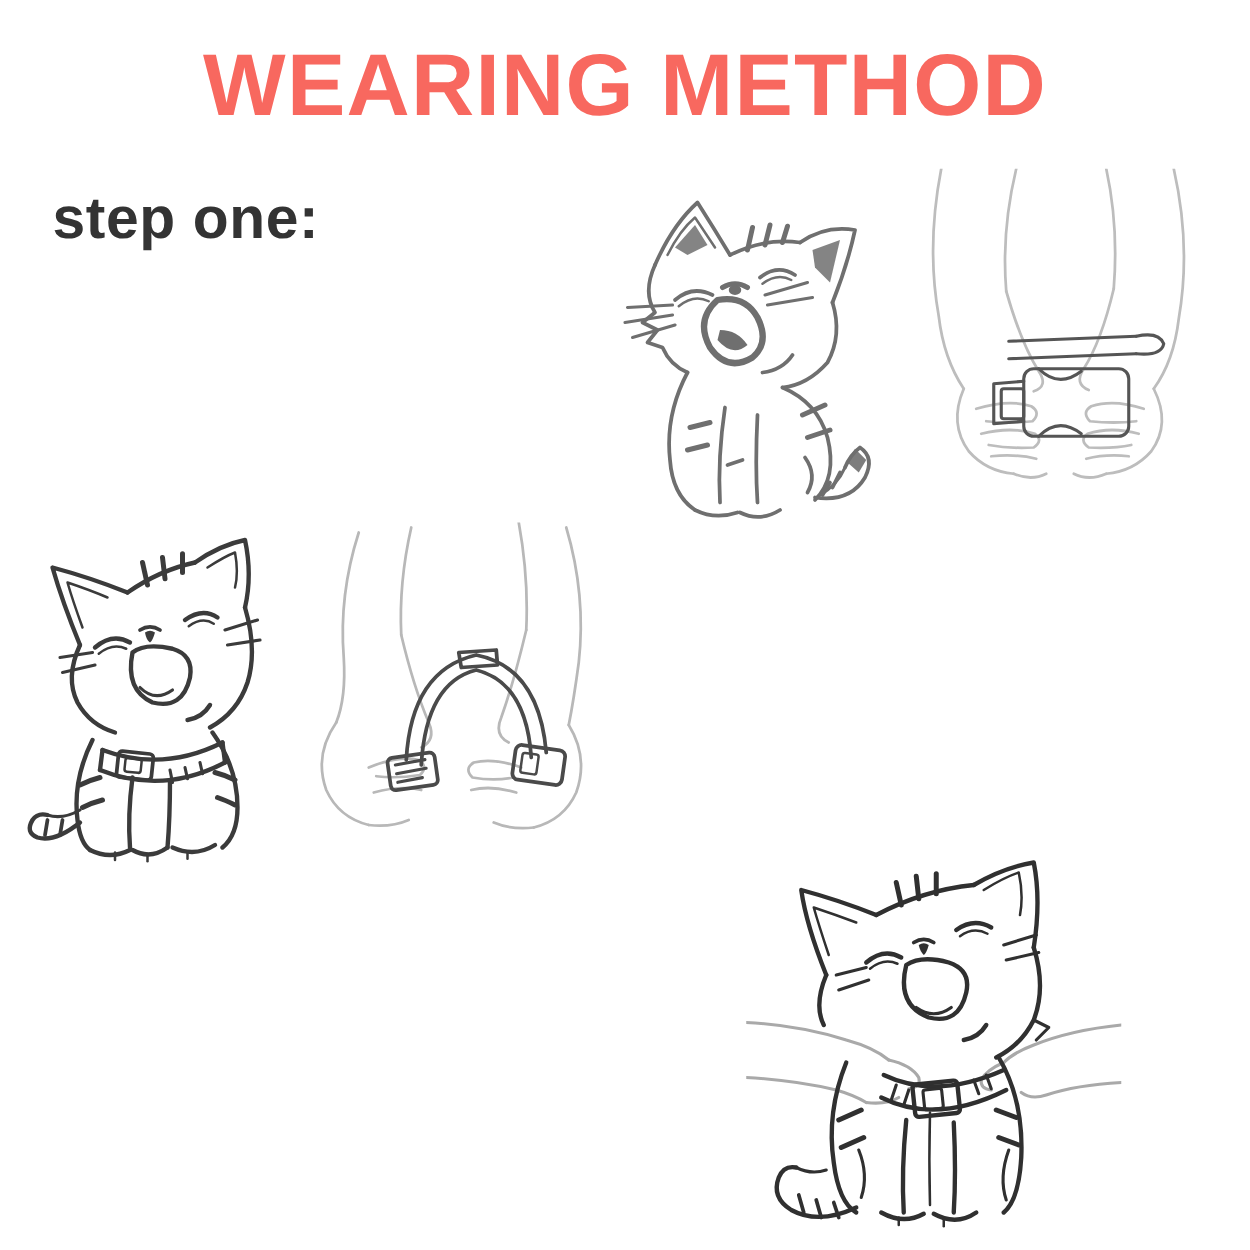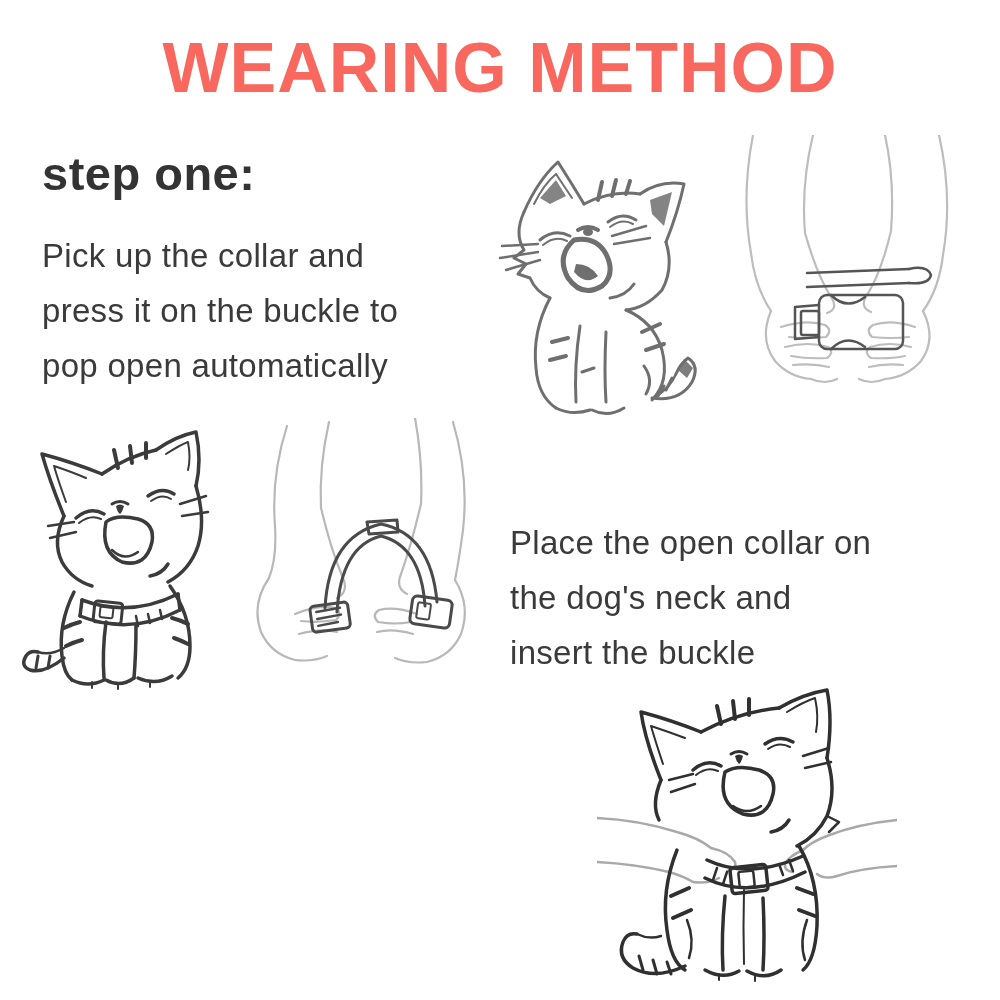--- a/index.html
+++ b/index.html
@@ -4,21 +4,21 @@
 <style>
   html,body{margin:0;padding:0;background:#ffffff;}
   #canvas{
     position:relative;
     width:1000px;height:1000px;
     background:#ffffff;
     overflow:hidden;
     font-family:"Liberation Sans","DejaVu Sans",sans-serif;
     color:#333333;
   }
-  .abs{position:absolute;}
+  .abs{position:absolute;text-align:center;}
   #page-title{
     top:28px;left:0;width:1000px;
     text-align:center;
     font-size:70px;font-weight:800;letter-spacing:1px;
     color:#f8685f;
     font-family:"Liberation Sans","DejaVu Sans",sans-serif;
   }
   .step-heading{
     font-size:47px;font-weight:700;color:#333333;letter-spacing:0.5px;
   }
@@ -40,27 +40,21 @@
   svg{display:block;}
 </style>
 </head>
 <body>
 
 <div id="canvas">
 
   <div id="page-title" class="abs">WEARING METHOD</div>
 
   <div id="step-one-heading" class="abs step-heading">step one:</div>
-  <div id="step-one-body" class="abs step-body">Pick up the collar and
-press it on the buckle to
-pop open automatically</div>
-
-  <div id="step-two-body" class="abs step-body">Place the open collar on
-the dog's neck and
-insert the buckle</div>
+
 
 
   <div id="illu-kitten-sketch" class="abs">
     <svg width="210" height="280" viewBox="0 0 210 280">
       <g fill="none" stroke="#6f6f6f" stroke-width="3" stroke-linecap="round" stroke-linejoin="round">
         <path d="M30,62 Q44,30 64,12 Q78,34 90,54"></path>
         <path d="M40,54 Q50,34 62,24 Q70,36 78,48" stroke-width="2"></path>
         <polygon points="46,48 62,30 72,46 56,54" fill="#6f6f6f" stroke="none" opacity="0.85"></polygon>
         <path d="M146,44 Q166,30 190,34 Q184,62 172,92"></path>
         <polygon points="156,50 178,42 170,76 158,64" fill="#6f6f6f" stroke="none" opacity="0.85"></polygon>

